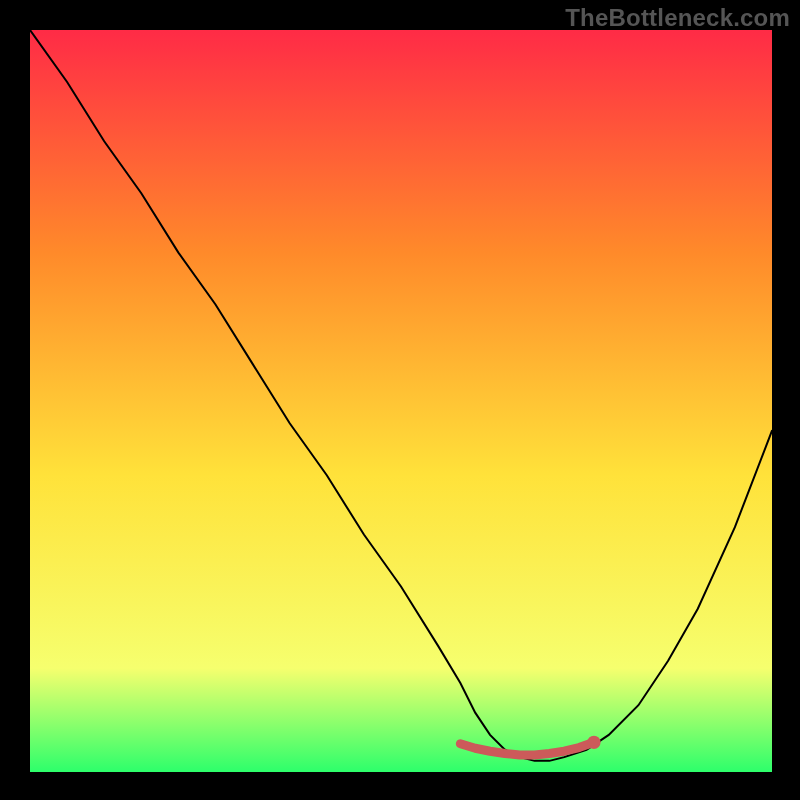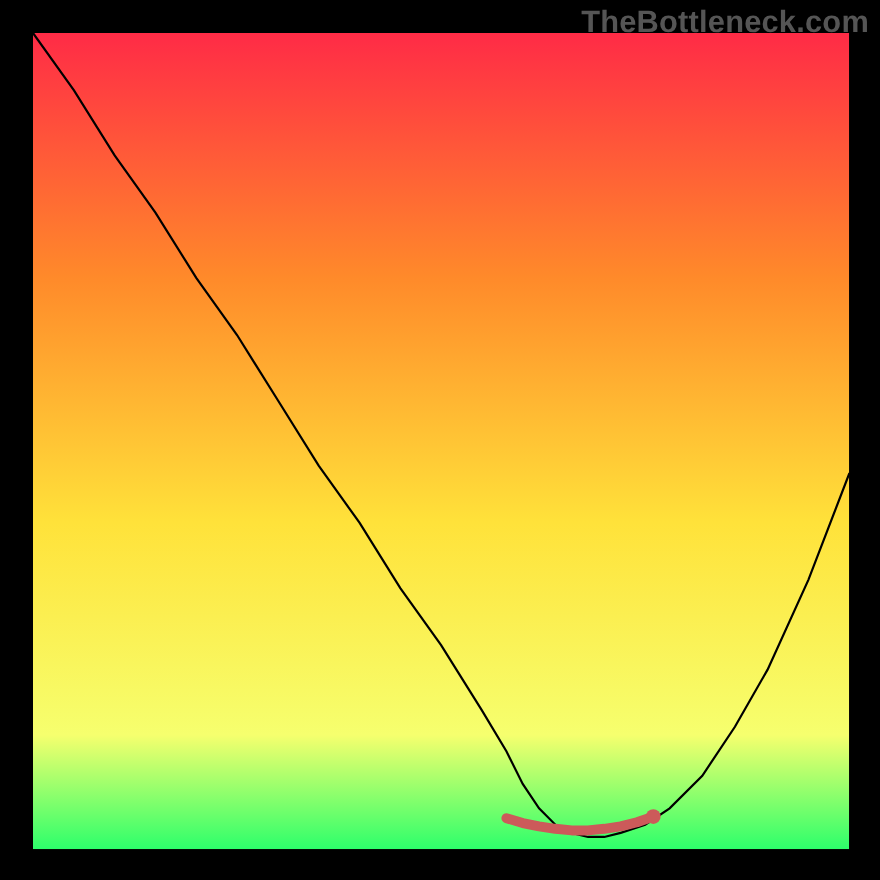--- a/index.html
+++ b/index.html
@@ -15,21 +15,21 @@
     position: relative;
     width: 800px;
     height: 800px;
     background: #000;
   }
   .watermark {
     position: absolute;
     top: 4px;
     right: 10px;
     color: #555;
-    font-size: 28px;
+    font-size: 24px;
     font-weight: 600;
     letter-spacing: 0.2px;
     user-select: none;
   }
   .plot {
     position: absolute;
     left: 30px;
     top: 30px;
     width: 742px;
     height: 742px;

